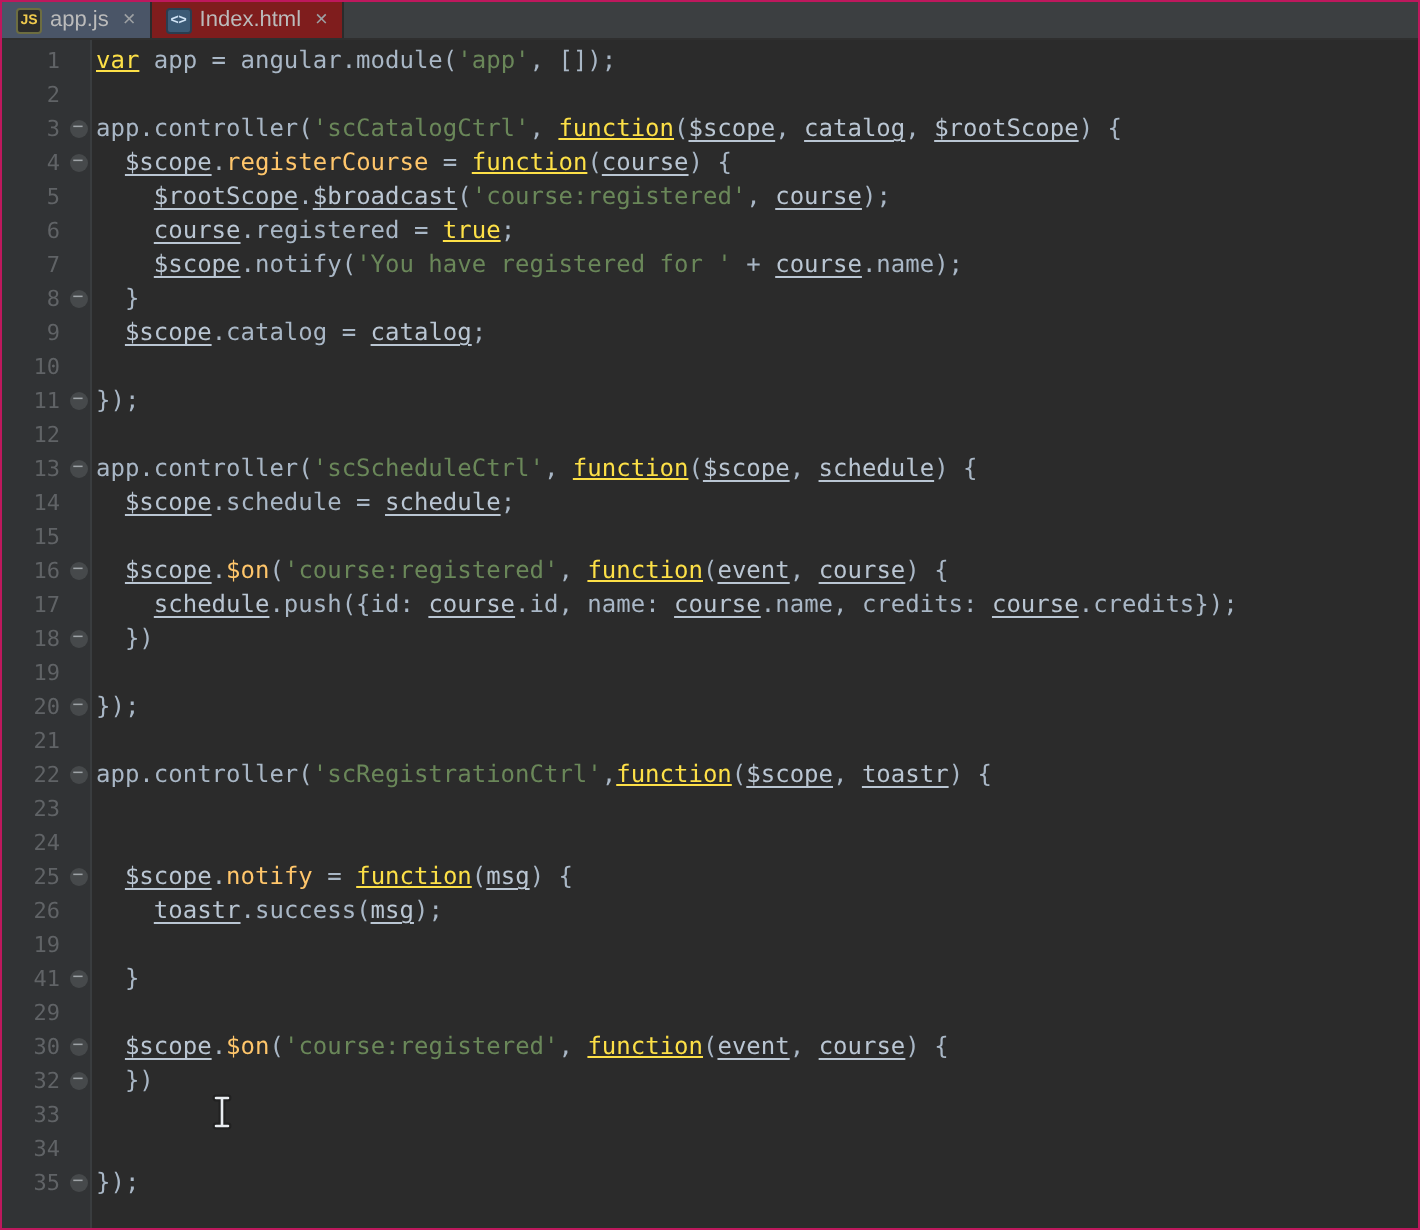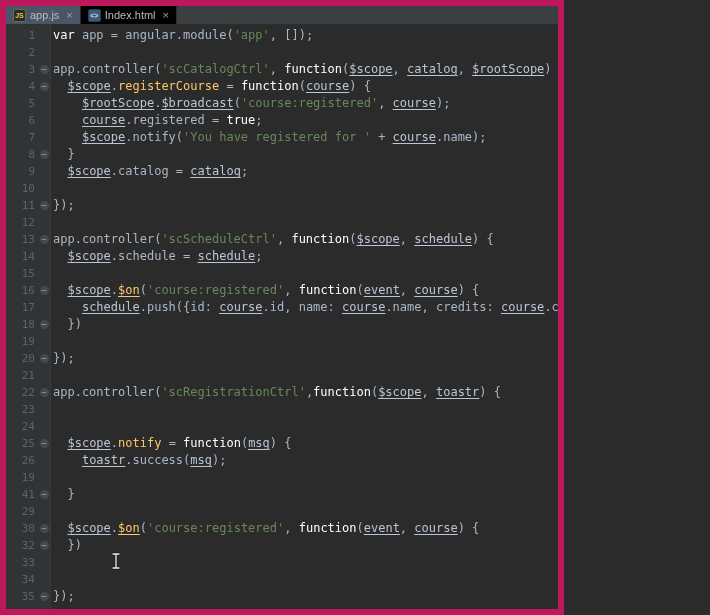--- a/index.html
+++ b/index.html
@@ -1,33 +1,33 @@
 <!DOCTYPE html>
 <html><head>
 <meta charset="utf-8">
 <style>
   * { margin: 0; padding: 0; box-sizing: border-box; }
   html,body { width: 710px; height: 615px; overflow: hidden; background: #2b2b2b; }
   .window {
-    position: relative; width: 564px; height: 615px;
-    background: #2b2b2b; border: 6px solid #be185d;
+    position: relative; width: 710px; height: 615px;
+    background: #2b2b2b; border: 1px solid #be185d;
     font-family: "DejaVu Sans Mono", monospace;
   }
   
   .tabbar {
     height: 19px; background: #3c3f41; display: flex; align-items: stretch;
     border-bottom: 1px solid #2f2f2f;
   }
   .tab {
     display: flex; align-items: center; gap: 4px; padding: 0 7px;
     font-family: "Liberation Sans", sans-serif; font-size: 11px; color: #bbbbbb;
     border-right: 1px solid #2b2b2b; cursor: default; white-space: nowrap;
   }
   .tab.active { background: #4a5567; }
-  .tab.inactive { background: #000000; }
+  .tab.inactive { background: #7f1d1d; }
   .tab .close { color: #9da0a3; font-size: 11px; margin-left: 3px; line-height: 1; }
   .ficon {
     width: 13px; height: 13px; border-radius: 2px; display: inline-flex;
     align-items: center; justify-content: center; font-weight: bold; font-size: 7px;
     font-family: "Liberation Sans", sans-serif; flex: none;
   }
   .ficon.js   { background: #2b2b2b; color: #f0ca4d; border: 1px solid #6d6d40; }
   .ficon.html { background: #3b5a75; color: #cfe3f5; border: 1px solid #2a3d50; }
   
   .editor { position: absolute; top: 19px; left: 0; right: 0; bottom: 0; overflow: hidden; padding-top: 2px; }
@@ -43,26 +43,26 @@
   }
   .foldwrap { width: 14px; flex: none; display: flex; align-items: center; justify-content: center; }
   .fold {
     width: 9px; height: 9px; border-radius: 50%; background: #46494b; color: #9ea3a7;
     font-size: 9px; line-height: 8px; text-align: center; display: inline-block;
   }
   .codeline {
     white-space: pre; font: 12px/17px "DejaVu Sans Mono", monospace; color: #a9b7c6;
     padding-left: 2px;
   }
-  .tok-kw  { color: #ffffff; }
+  .tok-kw  { color: #fde047; text-decoration: underline; }
   .tok-str { color: #6a8759; }
   .tok-pl  { color: #a9b7c6; }
   .tok-var { color: #bac6d3; text-decoration: underline; text-underline-offset: 2px; text-decoration-thickness: 1px; }
   .tok-fn  { color: #ffc66b; }
-  .tok-fnu { color: #ffc66b; text-decoration: underline; text-underline-offset: 2px; text-decoration-thickness: 1px; }
+  .tok-fnu { color: #ffc66b; text-underline-offset: 2px; text-decoration-thickness: 1px; }
   
   .ibeam { position: absolute; left: 103px; top: 545px; }
 </style>
 </head>
 <body>
 
 <div class="window">
 
   <div class="tabbar">
     <div class="tab active">

